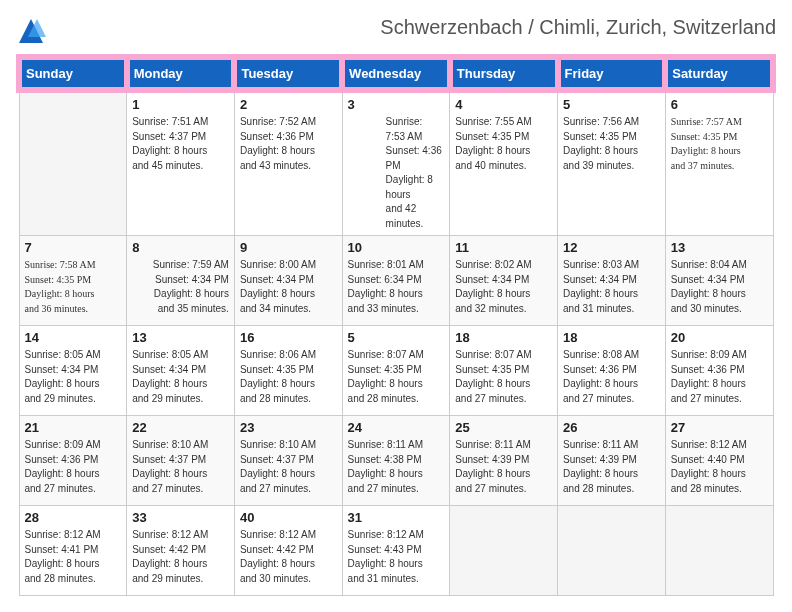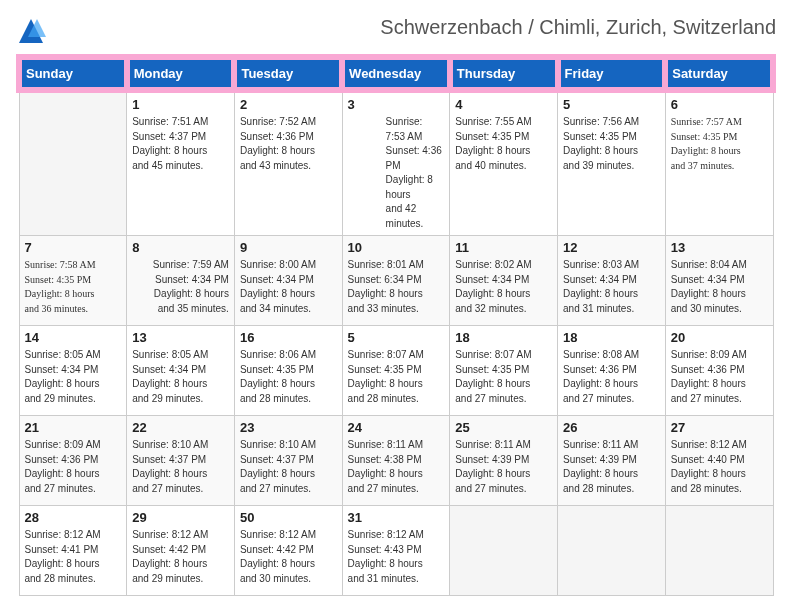--- a/index.html
+++ b/index.html
@@ -320,28 +320,28 @@
       </tr>
       <tr>
         <td>
           <div class="day-number">28</div>
           <div class="day-info" style="white-space: pre-line;">Sunrise: 8:12 AM
 Sunset: 4:41 PM
 Daylight: 8 hours
 and 28 minutes.</div>
         </td>
         <td>
-          <div class="day-number">29</div>
+          <div class="day-number">33</div>
           <div class="day-info" style="white-space: pre-line;">Sunrise: 8:12 AM
 Sunset: 4:42 PM
 Daylight: 8 hours
 and 29 minutes.</div>
         </td>
         <td>
-          <div class="day-number">50</div>
+          <div class="day-number">40</div>
           <div class="day-info" style="white-space: pre-line;">Sunrise: 8:12 AM
 Sunset: 4:42 PM
 Daylight: 8 hours
 and 30 minutes.</div>
         </td>
         <td>
           <div class="day-number">31</div>
           <div class="day-info" style="white-space: pre-line;">Sunrise: 8:12 AM
 Sunset: 4:43 PM
 Daylight: 8 hours

